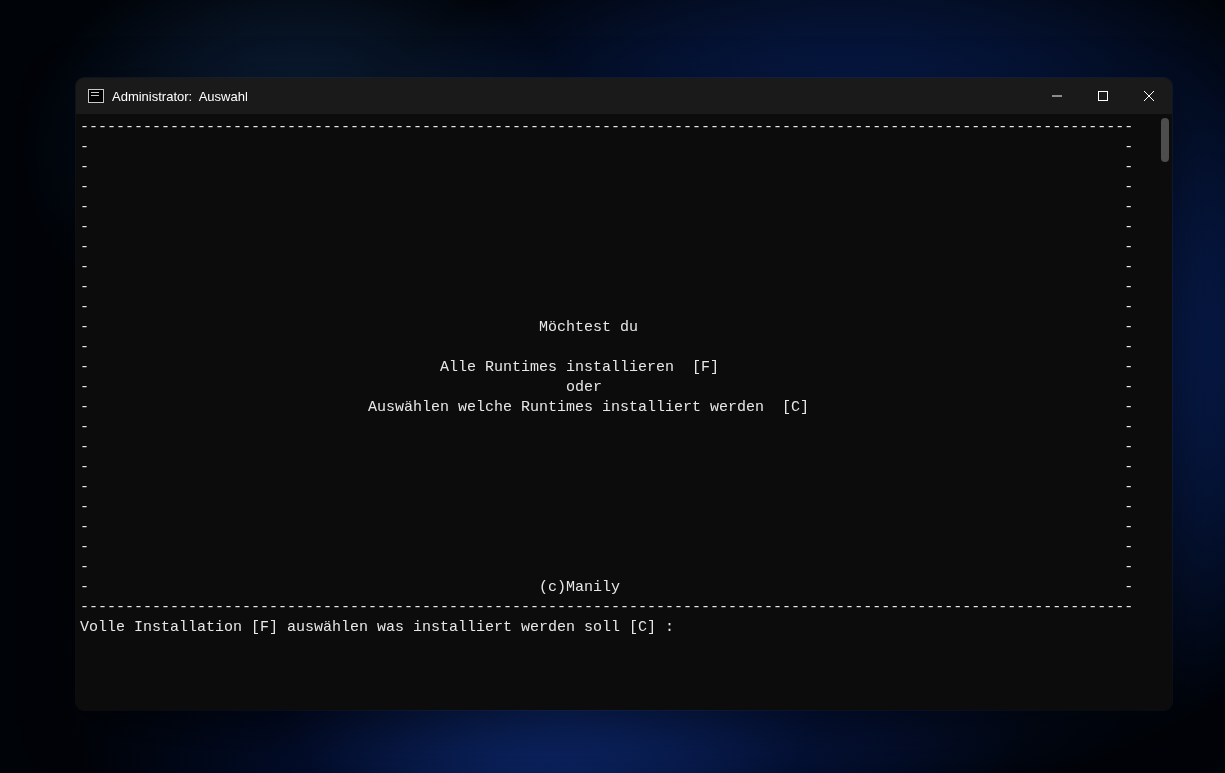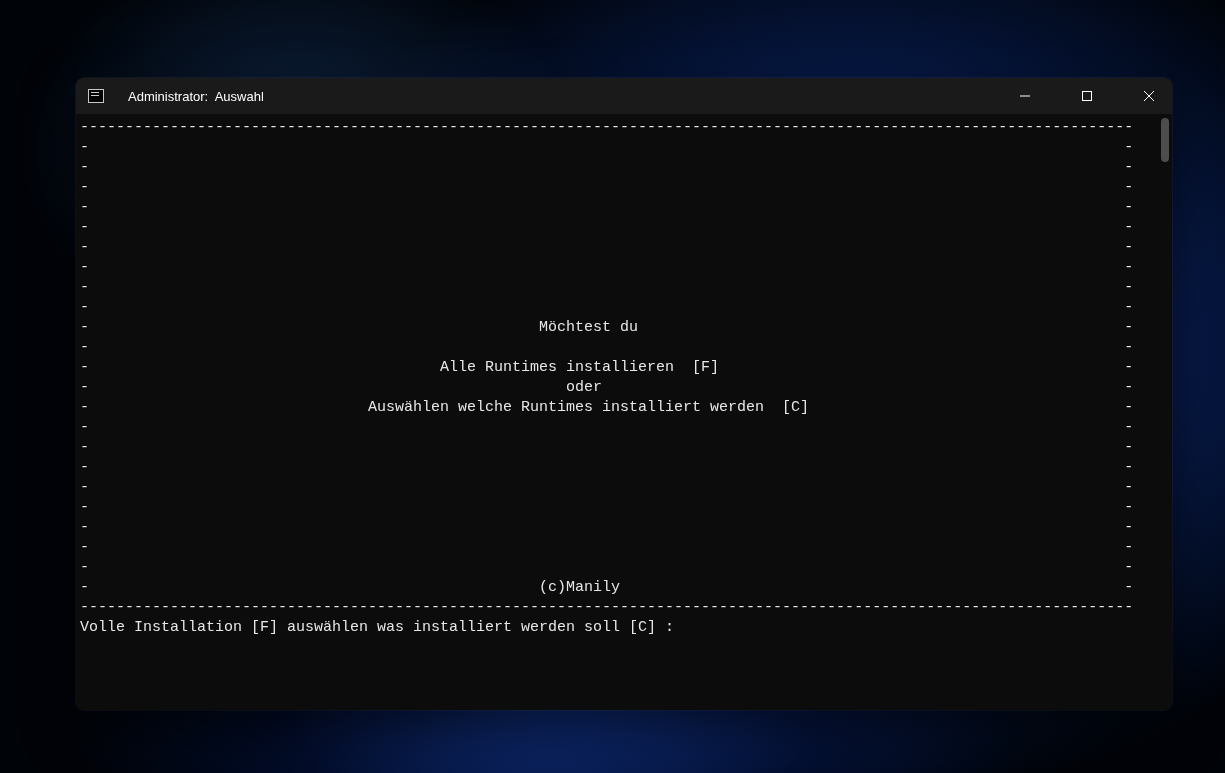--- a/index.html
+++ b/index.html
@@ -17,21 +17,21 @@
       radial-gradient(400px 300px at 300px 150px, rgba(60,140,255,.25) 0%, rgba(0,0,0,0) 70%),
       #000308;
   }
   .window{
     position:absolute;left:76px;top:78px;width:1096px;height:632px;
     background:#0c0c0c;border-radius:8px;box-shadow:0 18px 50px rgba(0,0,0,.6),0 0 0 1px rgba(255,255,255,.06);
     overflow:hidden;display:flex;flex-direction:column;
   }
   .titlebar{
     height:36px;flex:0 0 36px;display:flex;align-items:center;
-    background:#1a1a1a;color:#fff;font-size:13px;gap:16px;
+    background:#1a1a1a;color:#fff;font-size:13px;
   }
   .titlebar .icon{
     width:16px;height:14px;margin:0 8px 0 12px;display:inline-block;
     background:#000;border:1px solid #c8c8c8;position:relative;box-sizing:border-box;
   }
   .titlebar .icon::before{
     content:"";position:absolute;left:2px;top:2px;width:8px;height:1px;background:#c8c8c8;
     box-shadow:0 3px 0 #c8c8c8;
   }
   .titlebar .title{flex:0 0 auto;white-space:pre;}

